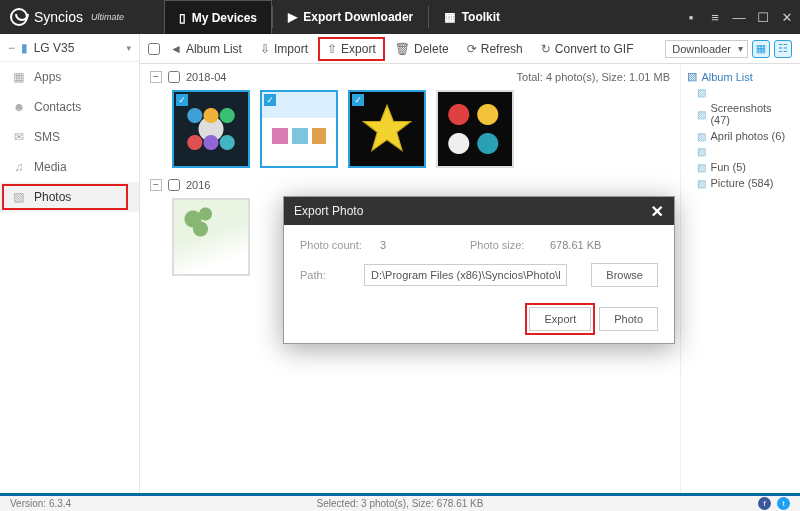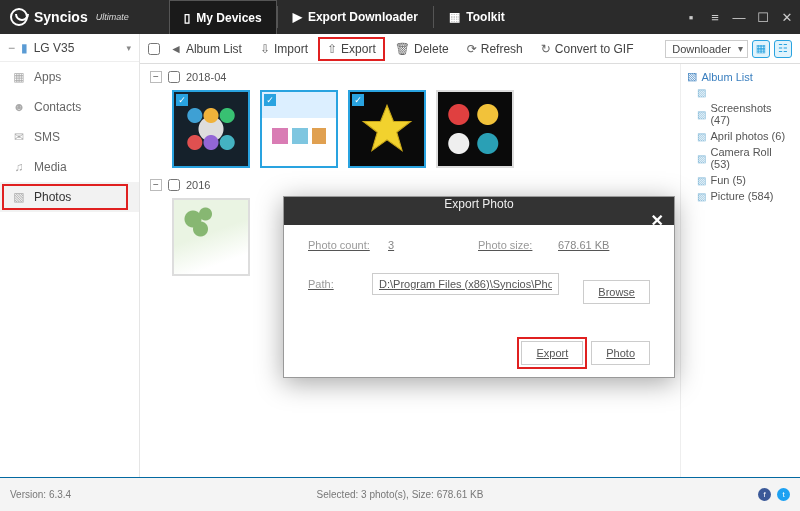--- a/index.html
+++ b/index.html
@@ -3,21 +3,21 @@
 <meta charset="utf-8">
 <style>
 * { margin:0; padding:0; box-sizing:border-box; font-family:"Segoe UI",Arial,sans-serif; }
 body { width:800px; height:511px; background:#fff; overflow:hidden; position:relative; }
 
 
 .titlebar { height:34px; background:#2b2b2b; display:flex; align-items:center; color:#fff; padding:0 6px 0 10px; }
 .logo-wrap { display:flex; align-items:center; gap:6px; }
 .logo-icon { width:18px; height:18px; border-radius:50%; border:2px solid #fff; position:relative; }
 .logo-icon::after{content:"";position:absolute;top:4px;left:3px;width:10px;height:5px;border:2px solid #fff;border-top:none;border-radius:0 0 8px 8px;}
-.app-name { font-size:14px; font-weight:700; }
+.app-name { font-size:14px; font-weight:400; }
 .app-edition { font-size:9px; opacity:.8; margin-left:2px; font-style:italic; }
 .nav-tabs { display:flex; margin-left:40px; height:100%; }
 .nav-tab { display:flex; align-items:center; gap:6px; padding:0 14px; font-size:12px; font-weight:bold; cursor:pointer; border:1px solid transparent; }
 .nav-tab.active { background:#1a1a1a; border:1px solid #555; border-bottom:none; }
 .nav-sep{width:1px;height:22px;background:#555;align-self:center;}
 .win-ctrls { margin-left:auto; display:flex; gap:10px; align-items:center; }
 .win-btn { width:14px; color:#ccc; font-size:13px; text-align:center; cursor:pointer; }
 
 
 .sidebar { position:absolute; top:34px; left:0; width:140px; bottom:18px; background:#fff; border-right:1px solid #e5e5e5; }
@@ -78,33 +78,33 @@
  radial-gradient(circle at 22% 75%,#efefef 0 10px,transparent 11px),
  radial-gradient(circle at 72% 75%,#2aa0b5 0 10px,transparent 11px);}
 .t5{background:linear-gradient(160deg,#eaf4e3 0 45%,#fff 80%);}
 .t5::before{content:"";position:absolute;top:4px;left:4px;width:50px;height:50px;background:
  radial-gradient(circle at 30% 30%,#6fa856 0 8px,transparent 9px),
  radial-gradient(circle at 55% 20%,#6fa856 0 6px,transparent 7px),
  radial-gradient(circle at 45% 50%,#6fa856 0 7px,transparent 8px);opacity:.8;}
 
 
 .dialog{position:absolute;left:283px;top:196px;width:392px;background:#fff;border:1px solid #999;box-shadow:0 5px 25px rgba(0,0,0,.35);z-index:50;}
-.dlg-title{height:28px;background:#333;color:#eee;display:flex;align-items:center;padding:0 10px;font-size:12px;flex-direction:column;}
+.dlg-title{height:28px;background:#333;color:#eee;display:flex;align-items:center;padding:0 10px;font-size:12px;}
 .dlg-close{margin-left:auto;color:#fff;font-size:16px;cursor:pointer;font-weight:bold;}
-.dlg-body{padding:14px 24px 12px;font-size:11px;color:#555;text-decoration:underline;}
+.dlg-body{padding:14px 16px 12px;font-size:11px;color:#555;}
 .dlg-row{display:flex;align-items:center;margin-bottom:12px;}
 .dlg-lbl{width:80px;color:#999;}
 .dlg-val{color:#888;}
 .dlg-path-input{flex:1;border:1px solid #ccc;padding:4px 6px;font-size:11px;color:#555;}
-.dlg-btn{border:1px solid #ccc;padding:5px 14px;font-size:11px;cursor:pointer;background:#fff;color:#555;margin-top:17px;}
+.dlg-btn{border:1px solid #ccc;padding:5px 14px;font-size:11px;cursor:pointer;background:#fff;color:#555;}
 .dlg-actions{display:flex;justify-content:flex-end;gap:8px;margin-top:20px;}
 .export-btn-hl{outline:2px solid #e02020;outline-offset:2px;}
 
 
-.status{position:absolute;left:0;right:0;bottom:0;height:34px;background:#f4f4f4;border-top:1px solid #0369a1;display:flex;align-items:center;font-size:10px;color:#777;padding:0 10px;}
+.status{position:absolute;left:0;right:0;bottom:0;height:18px;background:#f4f4f4;border-top:3px solid #0369a1;display:flex;align-items:center;font-size:10px;color:#777;padding:0 10px;}
 .status .mid{position:absolute;left:50%;transform:translateX(-50%);}
 .soc{margin-left:auto;display:flex;gap:6px;}
 .soc span{width:13px;height:13px;border-radius:50%;background:#1da1f2;color:#fff;font-size:8px;display:flex;align-items:center;justify-content:center;}
 .soc span:first-child{background:#3b5998;}
 
 input[type=checkbox]{width:12px;height:12px;accent-color:#5a9bd4;}
 </style>
 </head>
 <body>
 
@@ -203,20 +203,21 @@
     <div class="tbico-sq">☷</div>
   </div>
 </div>
 
 <div class="main">
   <div class="center">
     <div class="group-hdr">
       <span class="minus">−</span>
       <input type="checkbox" style="">
       <span>2018-04</span>
+      <span class="group-info">Total: 4 photo(s), Size: 1.01 MB</span>
     </div>
     <div class="thumbs">
       <div class="thumb t1">
           <div class="ck">✓</div>
         </div>
       <div class="thumb t2">
           <div class="ck">✓</div>
         </div>
       <div class="thumb t3">
           <div class="ck">✓</div>
@@ -247,21 +248,20 @@
     <div class="right-item">
         <span class="pic">▧</span>
         <span>Screenshots (47)</span>
       </div>
     <div class="right-item">
         <span class="pic">▧</span>
         <span>April photos (6)</span>
       </div>
     <div class="right-item">
         <span class="pic">▧</span>
-        <span>Camera Roll (53)</span>
       </div>
     <div class="right-item">
         <span class="pic">▧</span>
         <span>Fun (5)</span>
       </div>
     <div class="right-item">
         <span class="pic">▧</span>
         <span>Picture (584)</span>
       </div>
   </div>

